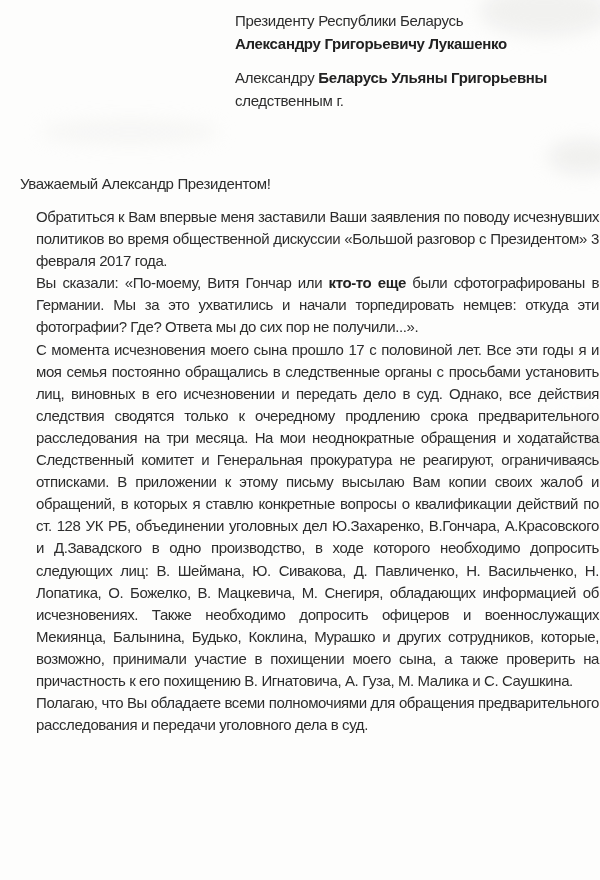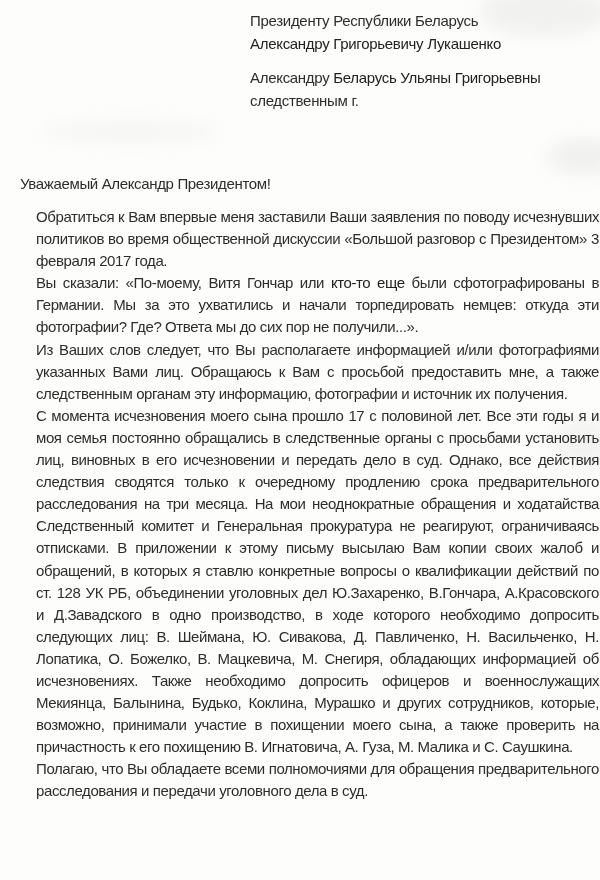--- a/index.html
+++ b/index.html
@@ -20,29 +20,29 @@
     filter: blur(9px);
     pointer-events: none;
   }
   .artifact.a1 { left: 480px; top: -14px; width: 130px; height: 50px; background: rgba(226,226,223,0.45); }
   .artifact.a2 { left: 548px; top: 140px; width: 70px;  height: 34px; background: rgba(228,228,225,0.5); }
   .artifact.a3 { left: 552px; top: 420px; width: 64px;  height: 46px; background: rgba(229,229,226,0.45); }
   .artifact.a4 { left: 40px;  top: 120px; width: 180px; height: 24px; background: rgba(234,234,231,0.35); }
 
   .header-block {
     position: absolute;
-    left: 250px;
+    left: 235px;
     top: 9px;
     font-size: 15px;
     line-height: 23px;
     letter-spacing: -0.3px;
     white-space: nowrap;
   }
   .h-gap { height: 11px; }
-  .bold { font-weight: normal; color: #222; }
+  .bold { font-weight: bold; color: #222; }
 
   .salutation {
     position: absolute;
     left: 20px;
     top: 175px;
     font-size: 15px;
     letter-spacing: -0.35px;
   }
 
   .letter-body {
@@ -74,17 +74,16 @@
     <div class="h-gap"></div>
     <div><span>Александру </span><span class="bold">Беларусь Ульяны Григорьевны</span></div>
     <div>следственным г.</div>
   </div>
 
   <div class="salutation">Уважаемый Александр Президентом!</div>
 
   <div class="letter-body">
       <div class="para"><span>Обратиться к Вам впервые меня заставили Ваши заявления по поводу исчезнувших политиков во время общественной дискуссии «Большой разговор  с Президентом» 3 февраля 2017 года.</span></div>
       <div class="para"><span>Вы сказали: «По-моему, Витя Гончар или </span><span class="bold">кто-то еще</span><span> были сфотографированы в Германии.  Мы за это  ухватились  и начали  торпедировать  немцев:  откуда  эти фотографии? Где? Ответа мы до сих пор не получили...».</span></div>
-      <div class="para"><span>Из Ваших слов следует, что Вы располагаете информацией и/или фотографиями указанных Вами лиц. Обращаюсь к Вам с просьбой предоставить мне, а также следственным органам эту информацию,  фотографии и источник их получения.</span></div>
       <div class="para"><span>С момента исчезновения моего сына прошло 17 с половиной лет. Все эти годы я и моя семья постоянно обращались в следственные органы с просьбами установить лиц, виновных в его исчезновении и передать дело в суд. Однако, все действия следствия сводятся только к очередному продлению срока предварительного расследования на три месяца. На мои неоднократные обращения и ходатайства Следственный комитет и Генеральная прокуратура не реагируют, ограничиваясь отписками. В приложении к этому письму высылаю Вам копии своих жалоб и обращений, в которых я ставлю конкретные вопросы о квалификации действий по ст. 128 УК РБ, объединении уголовных дел Ю.Захаренко, В.Гончара, А.Красовского и Д.Завадского в одно производство, в ходе которого необходимо допросить следующих лиц: В. Шеймана, Ю. Сивакова, Д. Павличенко, Н. Васильченко, Н. Лопатика, О. Божелко, В. Мацкевича, М. Снегиря, обладающих информацией об исчезновениях.  Также необходимо допросить офицеров и военнослужащих Мекиянца, Балынина, Будько, Коклина, Мурашко и других сотрудников, которые, возможно, принимали участие в похищении моего сына, а также проверить на причастность к его похищению В. Игнатовича, А. Гуза, М. Малика и С. Саушкина.</span></div>
       <div class="para"><span>Полагаю, что Вы обладаете всеми полномочиями для обращения предварительного расследования и передачи уголовного дела в суд.</span></div>
     </div>
 </div>
 
 </body></html>

